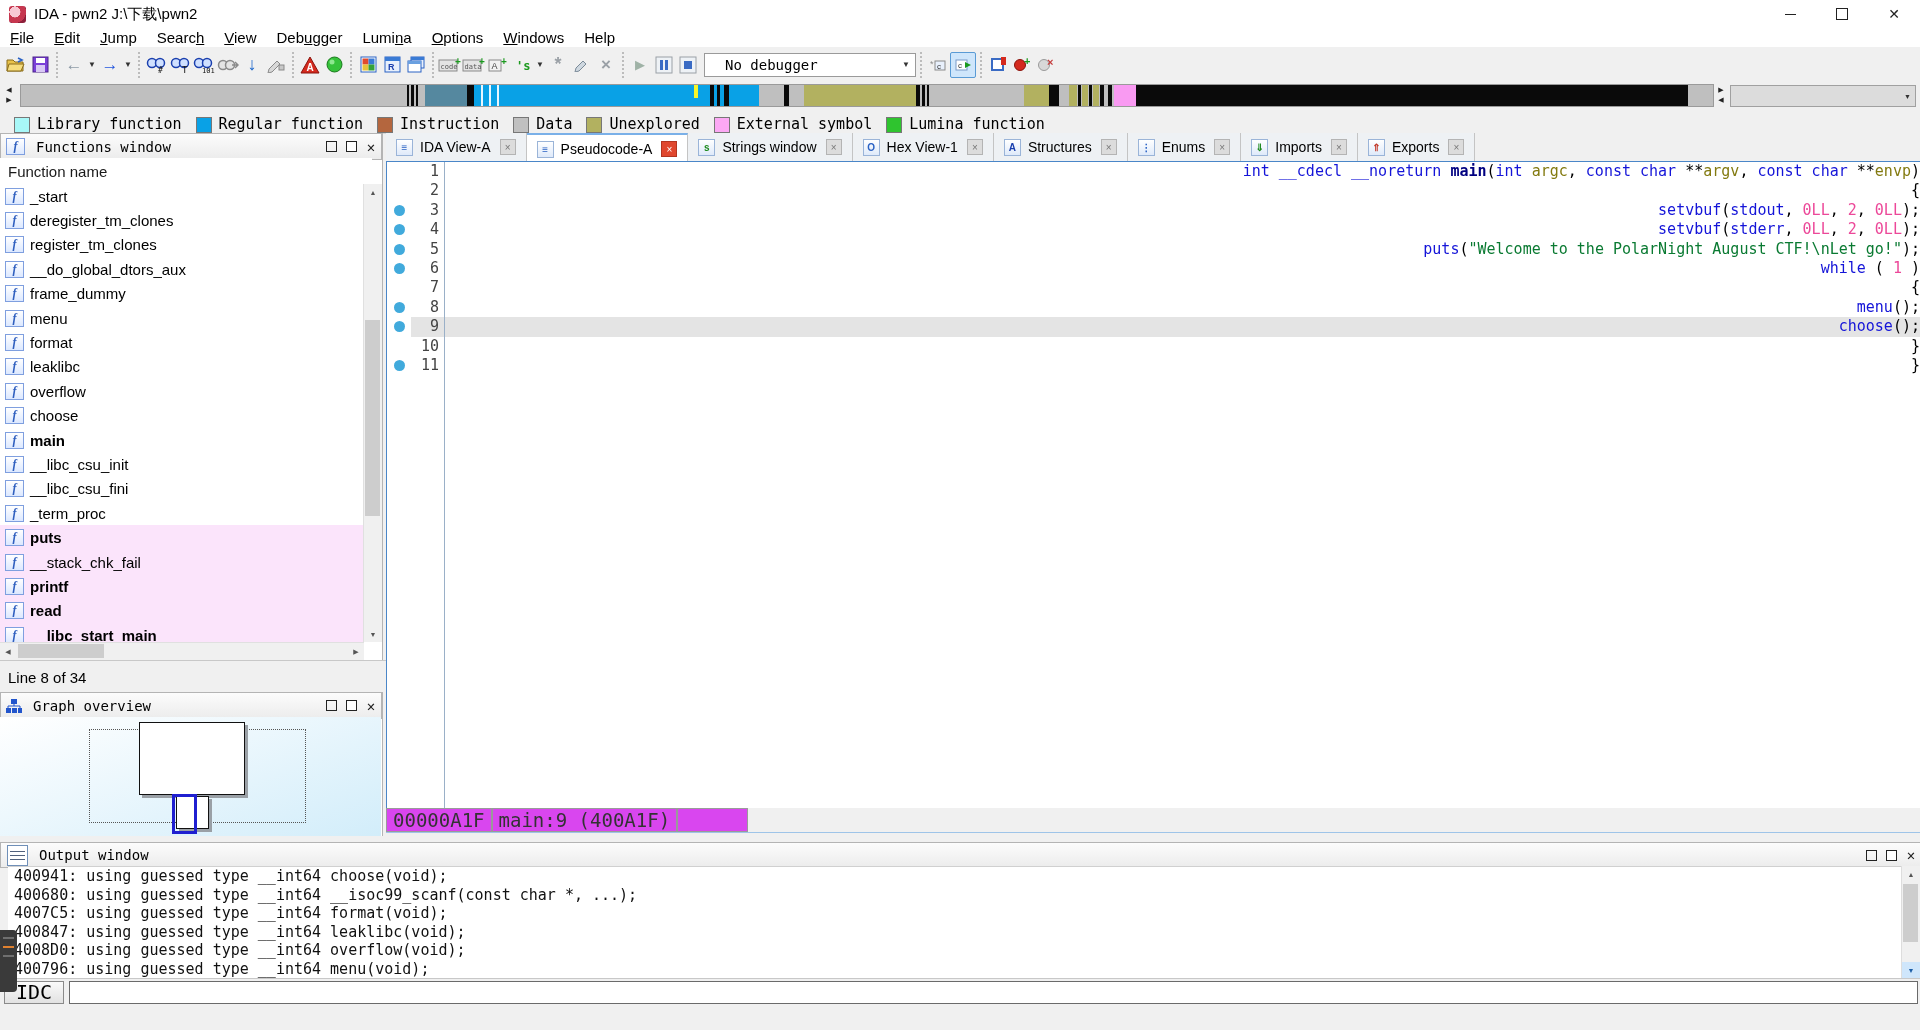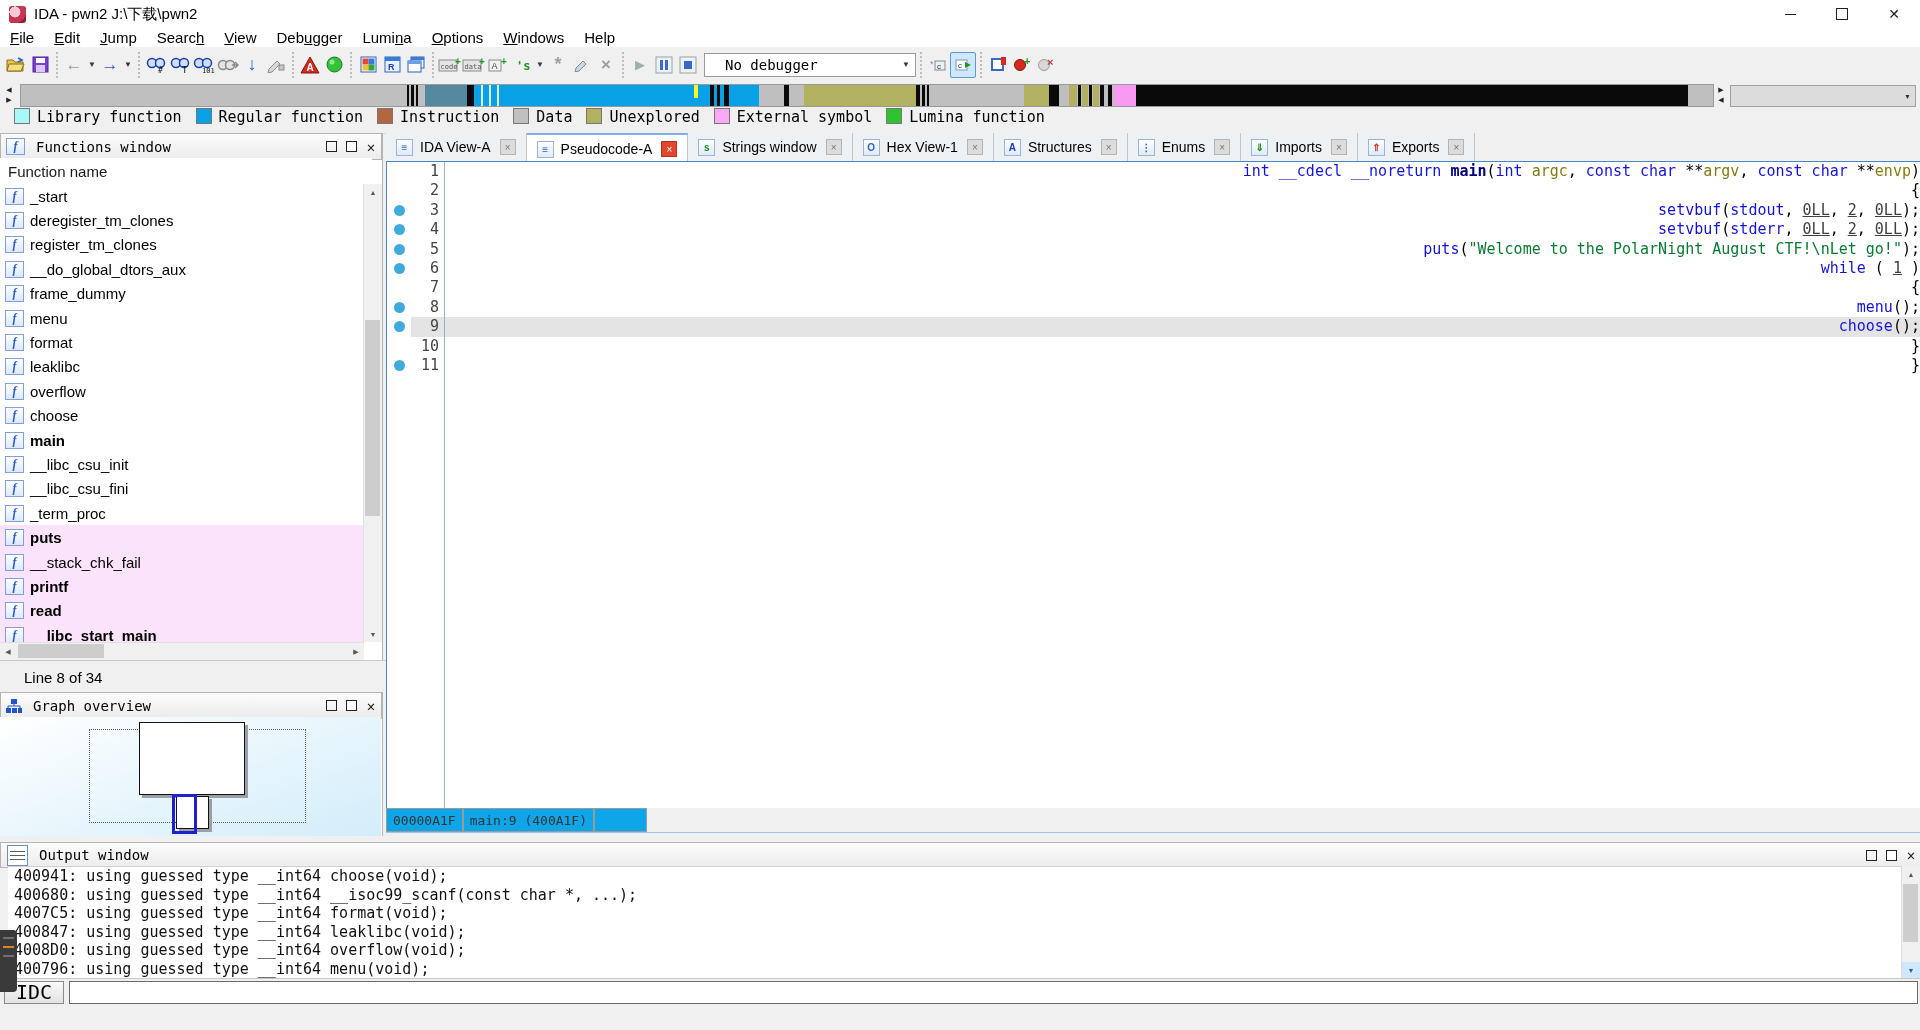--- a/index.html
+++ b/index.html
@@ -31,21 +31,21 @@
   .hl-tbi{background:#cfe6fb;border:1px solid #5a9bd5;border-radius:2px;}
   
   .navrow{left:0;top:82px;width:1920px;height:26px;background:#f0f0f0;}
   .navarrows{width:14px;height:22px;top:2px;display:flex;flex-direction:column;align-items:center;justify-content:center;font-size:7px;color:#222;line-height:10px;}
   .bandstrip{left:20px;top:2px;width:1692px;height:21px;background:#bfbfbf;border:1px solid #9a9a9a;overflow:hidden;position:absolute;}
   .seg{position:absolute;top:0;height:100%;}
   .seg.striped{background-image:repeating-linear-gradient(90deg,rgba(180,100,60,.9) 0 2px,rgba(90,150,190,.9) 2px 4px,rgba(20,20,20,.8) 4px 5px);}
   .bandzoom{left:1730px;top:3px;width:184px;height:20px;background:#dcdcdc;border:1px solid #a0a0a0;position:absolute;display:flex;align-items:center;justify-content:flex-end;}
   .bandzoom span{font-size:7px;color:#333;margin-right:4px;}
   
-  .legend{left:0;top:108px;width:1920px;height:25px;background:#f0f0f0;display:flex;align-items:flex-start;border-bottom:1px solid #d6d6d6;font-size:15px;}
+  .legend{left:0;top:108px;width:1920px;height:25px;background:#f0f0f0;display:flex;align-items:flex-end;border-bottom:1px solid #d6d6d6;font-size:15px;}
   .lchip{width:14px;height:14px;border:1px solid #777;margin:0 7px 0 14px;}
   
   .ptitle{height:25px;background:linear-gradient(#fcfcfc,#ececec);border:1px solid #b4b4b4;display:flex;align-items:center;font-size:14px;}
   .ptitle .txt{flex:1;padding-left:5px;}
   .pbtn{width:20px;height:20px;display:flex;align-items:center;justify-content:center;color:#222;}
   .pbtn .box{width:9px;height:9px;border:1px solid #222;}
   .pbtn .float{width:9px;height:9px;border:1px solid #222;position:relative;background:#fff;}
   .pbtn .float::before{content:"";position:absolute;left:2px;top:-4px;width:9px;height:9px;border:1px solid #222;background:#fff;z-index:-1;}
   .ficon{width:17px;height:15px;border:1px solid #7f9fdf;background:linear-gradient(#ffffff,#dce8ff);color:#2f5fbf;
          font-family:"Liberation Serif",serif;font-style:italic;font-weight:bold;font-size:12px;
@@ -56,21 +56,21 @@
   .fnlist{left:0;top:51px;width:364px;height:458px;overflow:hidden;background:#fff;position:absolute;}
   .fnrow{height:24.4px;display:flex;align-items:center;white-space:nowrap;}
   .fnrow.pink{background:#fbe4fb;}
   .fnrow.bold{font-weight:bold;}
   .vsb{position:absolute;right:0;top:51px;width:18px;height:458px;background:#f0f0f0;border-left:1px solid #e0e0e0;}
   .vsb .arr{position:absolute;left:0;width:18px;height:16px;display:flex;align-items:center;justify-content:center;font-size:7px;color:#555;}
   .vsb .thumb{position:absolute;left:1px;width:15px;background:#cdcdcd;}
   .hsb{position:absolute;left:0;top:509px;width:364px;height:17px;background:#f0f0f0;border-top:1px solid #e0e0e0;}
   .hsb .arr{position:absolute;top:0;width:16px;height:17px;display:flex;align-items:center;justify-content:center;font-size:7px;color:#555;}
   .hsb .thumb{position:absolute;top:1px;height:14px;background:#cdcdcd;}
-  .fnstatus{position:absolute;left:0;top:527px;width:382px;height:32px;background:#f0f0f0;border-top:1px solid #c8c8c8;display:flex;align-items:center;padding-left:24px;font-size:15px;}
+  .fnstatus{position:absolute;left:0;top:527px;width:382px;height:32px;background:#f0f0f0;border-top:1px solid #c8c8c8;display:flex;align-items:center;padding-left:8px;font-size:15px;}
   
   .gpanel{left:0;top:692px;width:382px;height:144px;background:#fff;border-right:1px solid #b4b4b4;}
   .gbody{position:absolute;left:0;top:25px;width:381px;height:119px;background:linear-gradient(160deg,#ffffff,#d2edfa);overflow:hidden;}
   .gdotted{position:absolute;left:89px;top:12px;width:215px;height:92px;border:1px dotted #555;}
   .gnode{position:absolute;background:#fff;border:1.5px solid #111;box-shadow:3px 3px 0 #9aa0a6;}
   .gview{position:absolute;border:3px solid #1f1fd0;background:transparent;}
   .treeicon{width:16px;height:14px;margin:0 6px 0 5px;flex:none;}
   
   .tabbar{left:386px;top:133px;width:1534px;height:28px;background:#f0f0f0;display:flex;border-bottom:1px solid #bcbcbc;}
   .tab{display:flex;align-items:center;height:28px;padding:0 10px;border-right:1px solid #c4c4c4;background:#eef1f4;font-size:14px;}
@@ -81,23 +81,23 @@
   .tab.active .tclose{background:#e0472e;border-color:#b23520;color:#fff;}
   .codepanel{left:386px;top:161px;width:1533px;height:647px;background:#ffffff;border:1px solid #4a86c8;overflow:hidden;}
   .codeline{display:flex;height:19.4px;line-height:19.4px;font-size:15px;}
   .bpcol{width:24px;flex:none;display:flex;align-items:center;justify-content:center;}
   .bpdot{width:11px;height:11px;border-radius:50%;background:#41aadc;}
   .lncol{width:28px;flex:none;text-align:right;padding-right:5px;color:#444;}
   .cdcol{flex:1;white-space:pre;padding-left:9px;text-align:right;}
   .gutterline{position:absolute;left:57px;top:0;width:1px;height:100%;background:#9ab0c8;}
   .codeline.hl .lncol,.codeline.hl .cdcol{background:#e4e4e4;}
   .kw{color:#1414d8;} .fn{color:#1414d8;} .mn{color:#000080;font-weight:bold;}
-  .st{color:#0a7a32;} .nu{color:#404040;text-decoration:underline;} .vr{color:#837a10;} .pl{color:#000;}
+  .st{color:#0a7a32;} .nu{color:#ec4899;} .vr{color:#837a10;} .pl{color:#000;}
   .codestatus{left:386px;top:808px;width:1534px;height:24px;background:#f0f0f0;border-bottom:1px solid #9ec4e8;display:flex;align-items:stretch;}
-  .cscell{border:1px solid #9a9a9a;background:#0ea5e9;display:flex;align-items:center;padding:0 6px;font-size:13px;color:#333;}
+  .cscell{border:1px solid #9a9a9a;background:#d946ef;display:flex;align-items:center;padding:0 6px;font-size:19px;color:#333;}
   
   .outtitle{left:0;top:842px;width:1920px;height:24px;}
   .outbody{left:8px;top:866px;width:1920px;height:112px;background:#fff;overflow:hidden;border-top:1px solid #d0d0d0;}
   .outline{height:18.6px;line-height:18.6px;font-size:15px;white-space:pre;padding-left:6px;color:#111;}
   .outsb{position:absolute;right:0;top:866px;width:18px;height:112px;background:#f0f0f0;border-left:1px solid #ddd;}
   .outsb .arr{position:absolute;left:0;width:18px;height:16px;display:flex;align-items:center;justify-content:center;font-size:7px;color:#555;}
   .outsb .dn{background:#cfe6fb;color:#1d5fa8;}
   .docicon{width:15px;height:15px;border:1px solid #6f8fb8;background:#fff;margin:0 6px 0 6px;display:flex;flex-direction:column;justify-content:space-evenly;padding:2px;flex:none;}
   .docicon i{display:block;height:1px;background:#51617c;}
   

